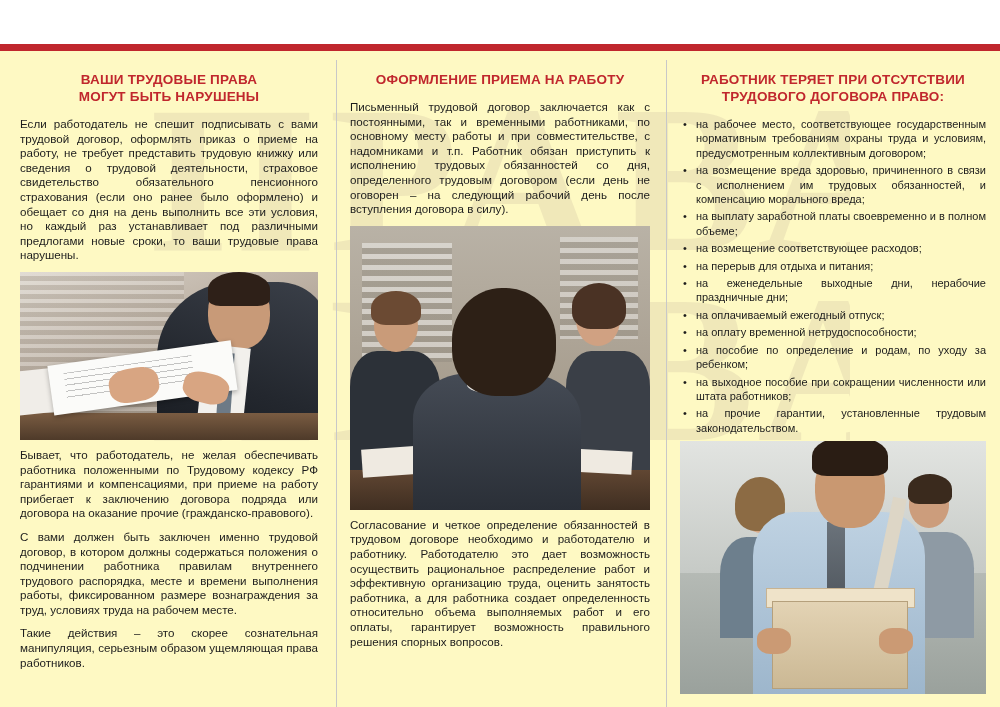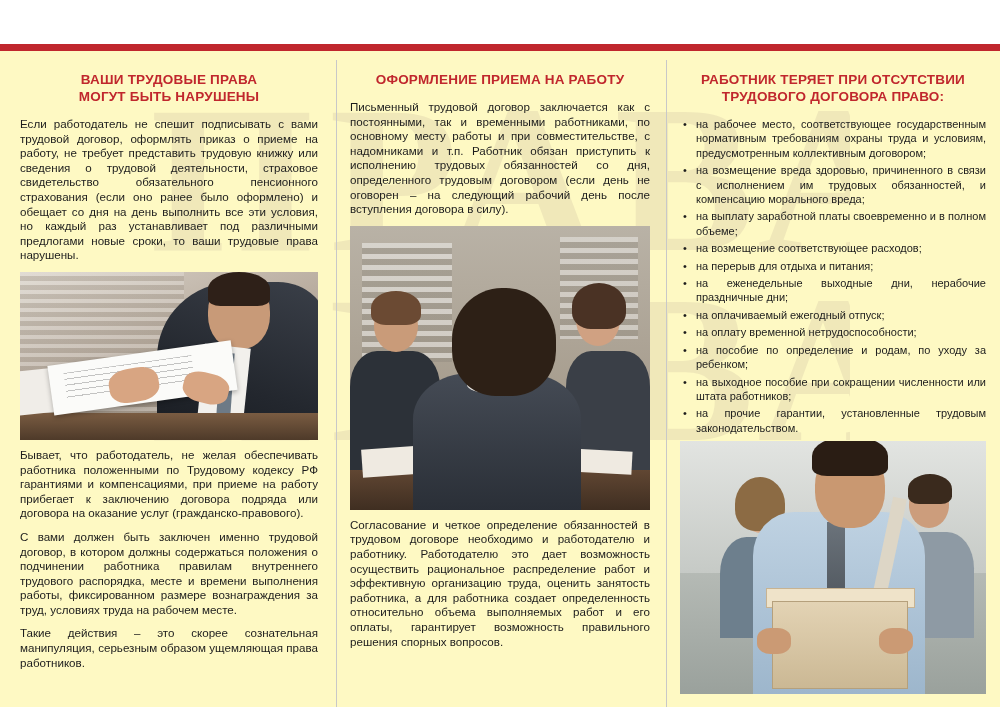--- a/index.html
+++ b/index.html
@@ -407,21 +407,21 @@
           <div class="shirt"></div>
           <div class="tie"></div>
           <div class="desk"></div>
           <div class="arm"></div>
           <div class="paper"></div>
           <div class="hand"></div>
           <div class="hand2"></div>
         </div>
       </div>
 
-      <p class="body">Бывает, что работодатель, не желая обеспечивать работника положенными по Трудовому кодексу РФ гарантиями и компенсациями, при приеме на работу прибегает к заключению договора подряда или договора на оказание услуг (гражданско-правового).</p>
+      <p class="body">Бывает, что работодатель, не желая обеспечивать работника положенными по Трудовому кодексу РФ гарантиями и компенсациями, при приеме на работу прибегает к заключению договора подряда или договора на оказание прочие (гражданско-правового).</p>
       <p class="body">С вами должен быть заключен именно трудовой договор, в котором должны содержаться положения о подчинении работника правилам внутреннего трудового распорядка, месте и времени выполнения работы, фиксированном размере вознаграждения за труд, условиях труда на рабочем месте.</p>
       <p class="body">Такие действия – это скорее сознательная манипуляция, серьезным образом ущемляющая права работников.</p>
     </div>
 
     <div class="col col-mid">
       <h2 class="heading">ОФОРМЛЕНИЕ ПРИЕМА НА РАБОТУ</h2>
       <p class="body">Письменный трудовой договор заключается как с постоянными, так и временными работниками, по основному месту работы и при совместительстве, с надомниками и т.п. Работник обязан приступить к исполнению трудовых обязанностей со дня, определенного трудовым договором (если день не оговорен – на следующий рабочий день после вступления договора в силу).</p>
 
       <div class="photo ph2">
         <div class="photo-inner">

